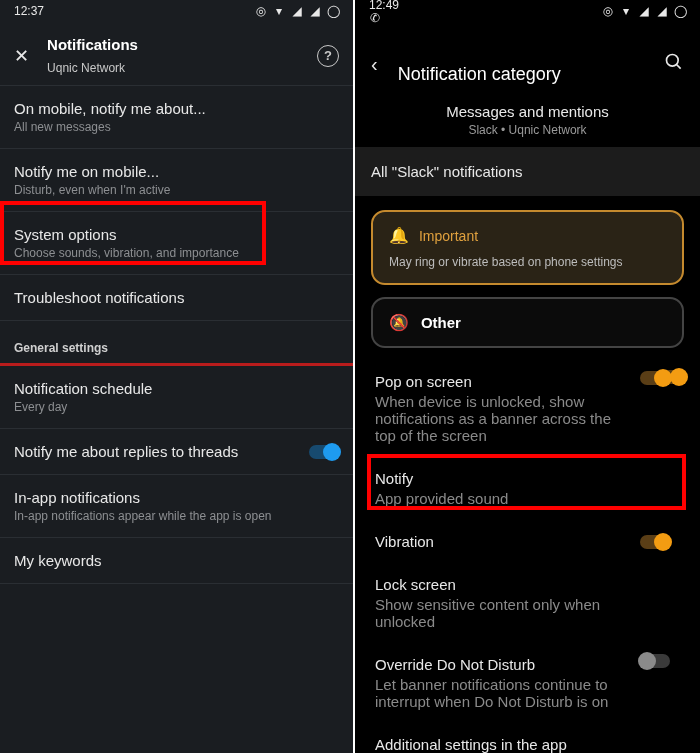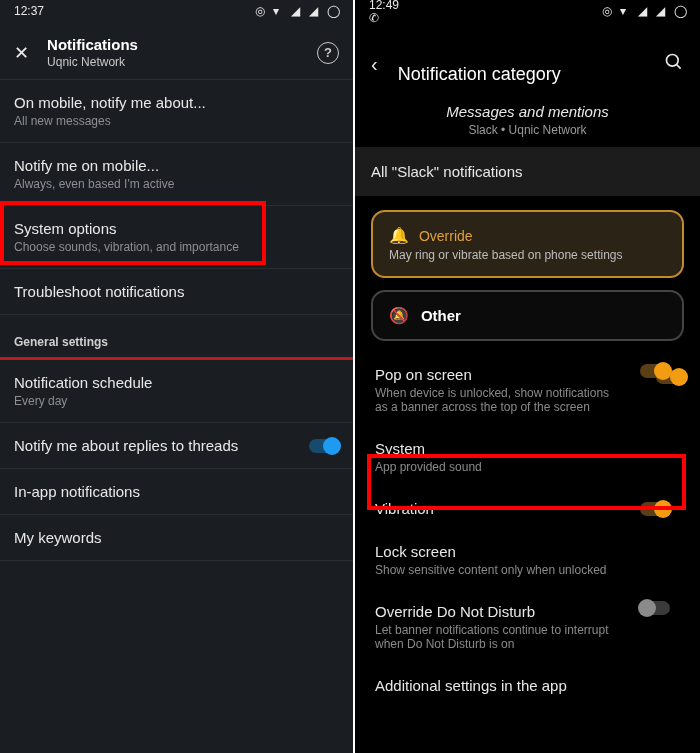--- a/index.html
+++ b/index.html
@@ -21,37 +21,38 @@
   
   .statusbar {
     height: 22px;
     display:flex;
     align-items:center;
     justify-content:space-between;
     padding:0 14px;
     color:#e8e8e8;
     font-size:12px;
     font-weight:500;
+    text-align:center;
   }
   .statusbar .right-icons { display:flex; gap:6px; align-items:center; }
   .statusbar svg,.statusbar .glyph { width:12px;height:12px;display:block;fill:#e8e8e8; }
   .statusbar .glyph { font-size:12px; line-height:12px; }
   
   .headerL {
     display:flex;
     align-items:center;
     gap:18px;
     padding:14px 14px 10px 14px;
     border-bottom:1px solid #2a2e33;
     position:relative;
   }
   .headerL .close-icon { color:#e8e8e8; font-size:18px; }
   .headerL .titleblock { flex:1; }
   .headerL .title { color:#fff; font-size:15px; font-weight:600; }
-  .headerL .subtitle { color:#c9c9c9; font-size:12px; margin-top:2px; }
+  .headerL .subtitle { color:#c9c9c9; font-size:12px; margin-top:8px; }
   .headerL .help-icon {
     width:22px;height:22px;border:1.5px solid #c9c9c9;border-radius:50%;
     display:flex;align-items:center;justify-content:center;color:#c9c9c9;font-size:13px;font-weight:600;
   }
   
   .rowL {
     padding:14px 14px 14px 14px;
     border-bottom:1px solid #2a2e33;
     position:relative;
   }
@@ -74,47 +75,47 @@
   .headerR {
     display:flex;
     align-items:center;
     gap:20px;
     padding:22px 16px 18px 16px;
   }
   .headerR .back { font-size:20px;color:#e8e8e8; }
   .headerR .title { color:#fff; font-size:18px; flex:1;margin-top:20px; }
   .headerR .search { font-size:18px; color:#e8e8e8; }
   .centerblock { text-align:center; color:#e8e8e8; padding:0 16px 10px 16px;}
-  .centerblock .t1 { font-size:15px;font-style:italic; }
+  .centerblock .t1 { font-size:15px; }
   .centerblock .t2 { font-size:12px; color:#9a9a9a; margin-top:3px; }
   .bar-toggle {
     background:#1c1c1c;
     padding:16px 16px;
     display:flex;align-items:center;justify-content:space-between;
     color:#e8e8e8;font-size:15px;
   }
   .cardArea{ padding:14px 16px 0 16px; }
   .card {
     border:2px solid #444;
     border-radius:14px;
     padding:14px 16px;
     background:#0b0b0b;
     margin-bottom:12px;
     position:relative;
   }
   .card.important { border-color:#c58a2e; background:#2a2316; }
   .card.important .lbl { color:#e0a13e; font-size:14px; }
-  .card.important .sub { color:#bdbdbd; font-size:12px; margin-top:3px; }
+  .card.important .sub { color:#bdbdbd; font-size:12px; margin-top:10px; }
   .card.other .row { display:flex; align-items:center; gap:12px; color:#fff; font-size:15px; font-weight:600;}
   .bell-icon{ display:inline-block;font-size:16px;color:#e0a13e; margin-right:10px;}
   .bell-slash{ font-size:16px;color:#fff;position:relative;}
   .settingsR { padding:0 16px 0 18px; }
   .rowR { padding:13px 2px 13px 2px; position:relative;}
   .rowR .pri { color:#e8e8e8; font-size:15px; }
-  .rowR .sec { color:#8a8a8a; font-size:12px; margin-top:3px; max-width:240px;}
+  .rowR .sec { color:#8a8a8a; font-size:15px; margin-top:3px; max-width:240px;}
   .hl2 { right:14px; left:12px; top:454px; height:56px; }
 </style>
 </head>
 <body>
 
 <div class="phone left">
   <div class="statusbar">
     <span>12:37</span>
     <div class="right-icons">
       <span class="glyph">◎</span>
@@ -133,21 +134,21 @@
     </div>
     <div class="help-icon">?</div>
   </div>
 
   <div class="rowL">
     <div class="pri">On mobile, notify me about...</div>
     <div class="sec">All new messages</div>
   </div>
   <div class="rowL">
     <div class="pri">Notify me on mobile...</div>
-    <div class="sec">Always, even based I'm active</div>
+    <div class="sec">Disturb, even when I'm active</div>
   </div>
   <div class="rowL">
     <div class="pri">System options</div>
     <div class="sec">Choose sounds, vibration, and importance</div>
   </div>
   <div class="rowL">
     <div class="pri">Troubleshoot notifications</div>
   </div>
 
   <div class="sectionL">General settings</div>
@@ -157,20 +158,21 @@
     <div class="sec">Every day</div>
   </div>
   <div class="rowL">
     <div class="pri">Notify me about replies to threads</div>
     <div class="toggle">
         <div class="knob"></div>
       </div>
   </div>
   <div class="rowL">
     <div class="pri">In-app notifications</div>
+    <div class="sec">In-app notifications appear while the app is open</div>
   </div>
   <div class="rowL">
     <div class="pri">My keywords</div>
   </div>
 
   <div class="highlight-red hl1"></div>
 </div>
 
 <div class="phone right">
   <div class="statusbar">
@@ -202,41 +204,41 @@
 
   <div class="bar-toggle">
     <span>All "Slack" notifications</span>
     <div class="toggle orange">
         <div class="knob"></div>
       </div>
   </div>
 
   <div class="cardArea">
     <div class="card important">
-      <div><span class="bell-icon">🔔</span><span class="lbl">Override</span></div>
+      <div><span class="bell-icon">🔔</span><span class="lbl">Important</span></div>
       <div class="sub">May ring or vibrate based on phone settings</div>
     </div>
     <div class="card other">
       <div class="row">
         <span class="bell-slash">🔕</span>
         <span>Other</span>
       </div>
     </div>
   </div>
 
   <div class="settingsR">
     <div class="rowR">
       <div class="pri">Pop on screen</div>
       <div class="sec">When device is unlocked, show notifications as a banner across the top of the screen</div>
       <div class="toggle orange" style="top:18px;">
           <div class="knob"></div>
         </div>
     </div>
     <div class="rowR">
-      <div class="pri">System</div>
+      <div class="pri">Notify</div>
       <div class="sec">App provided sound</div>
     </div>
     <div class="rowR">
       <div class="pri">Vibration</div>
       <div class="toggle orange">
           <div class="knob"></div>
         </div>
     </div>
     <div class="rowR">
       <div class="pri">Lock screen</div>

